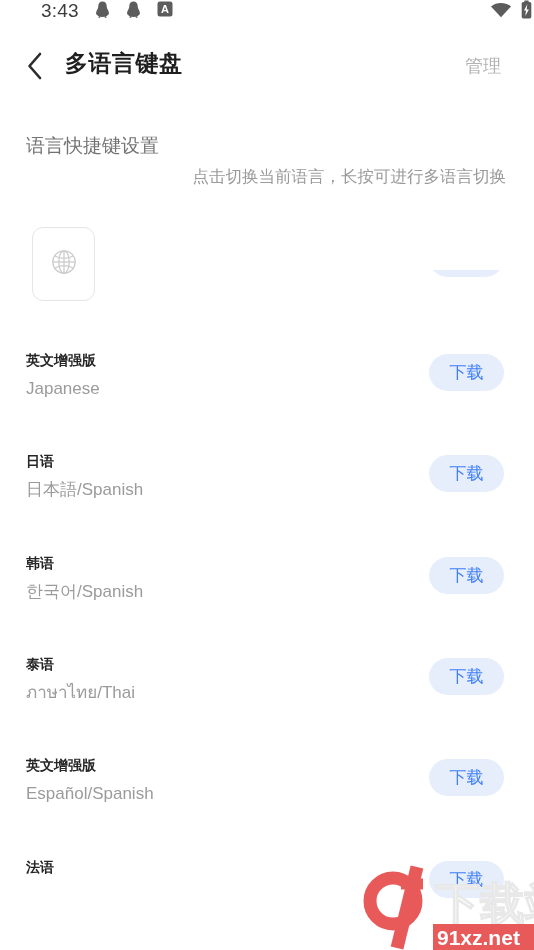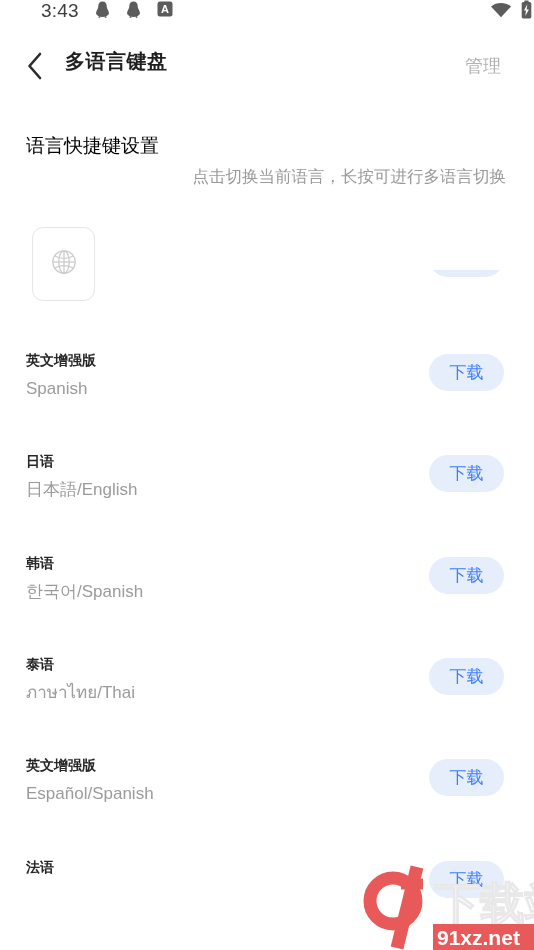--- a/index.html
+++ b/index.html
@@ -56,42 +56,42 @@
   #back-button {
     position: absolute;
     left: 18px; top: 14px;
     width: 32px; height: 32px;
     display: flex; align-items: center; justify-content: center;
     cursor: pointer;
   }
   #page-title {
     position: absolute;
     left: 65px; top: 10px;
-    font-size: 20px;
+    font-size: 23px;
     font-weight: bold;
     color: #1f1f1f;
     letter-spacing: 0.5px;
   }
   #manage-button {
     position: absolute;
     right: 33px; top: 16px;
     font-size: 18px;
     color: #b2b2b2;
     cursor: pointer;
   }
 
   
   #shortcut-section {
     position: absolute;
     left: 26px; top: 133px;
     width: 480px;
   }
   #shortcut-link {
     font-size: 19px;
-    color: #000000;
+    color: #737373;
     cursor: pointer;
     line-height: 26px;
   }
   #shortcut-hint {
     margin-top: 6px;
     font-size: 16.5px;
     color: #9a9a9a;
     line-height: 22px;
     text-align: right;
   }
@@ -245,29 +245,29 @@
       <div class="lang-texts">
         <div class="lang-title">Русский язык/Russian</div>
         <div class="lang-sub"></div>
       </div>
       <button class="download-button">下载</button>
     </div>
 
     <div class="lang-row" style="top:52px">
       <div class="lang-texts">
         <div class="lang-title">英文增强版</div>
-        <div class="lang-sub">Spanish</div>
+        <div class="lang-sub">Japanese</div>
       </div>
       <button class="download-button">下载</button>
     </div>
 
     <div class="lang-row" style="top:153px">
       <div class="lang-texts">
         <div class="lang-title">日语</div>
-        <div class="lang-sub">日本語/English</div>
+        <div class="lang-sub">日本語/Spanish</div>
       </div>
       <button class="download-button">下载</button>
     </div>
 
     <div class="lang-row" style="top:255px">
       <div class="lang-texts">
         <div class="lang-title">韩语</div>
         <div class="lang-sub">한국어/Spanish</div>
       </div>
       <button class="download-button">下载</button>

